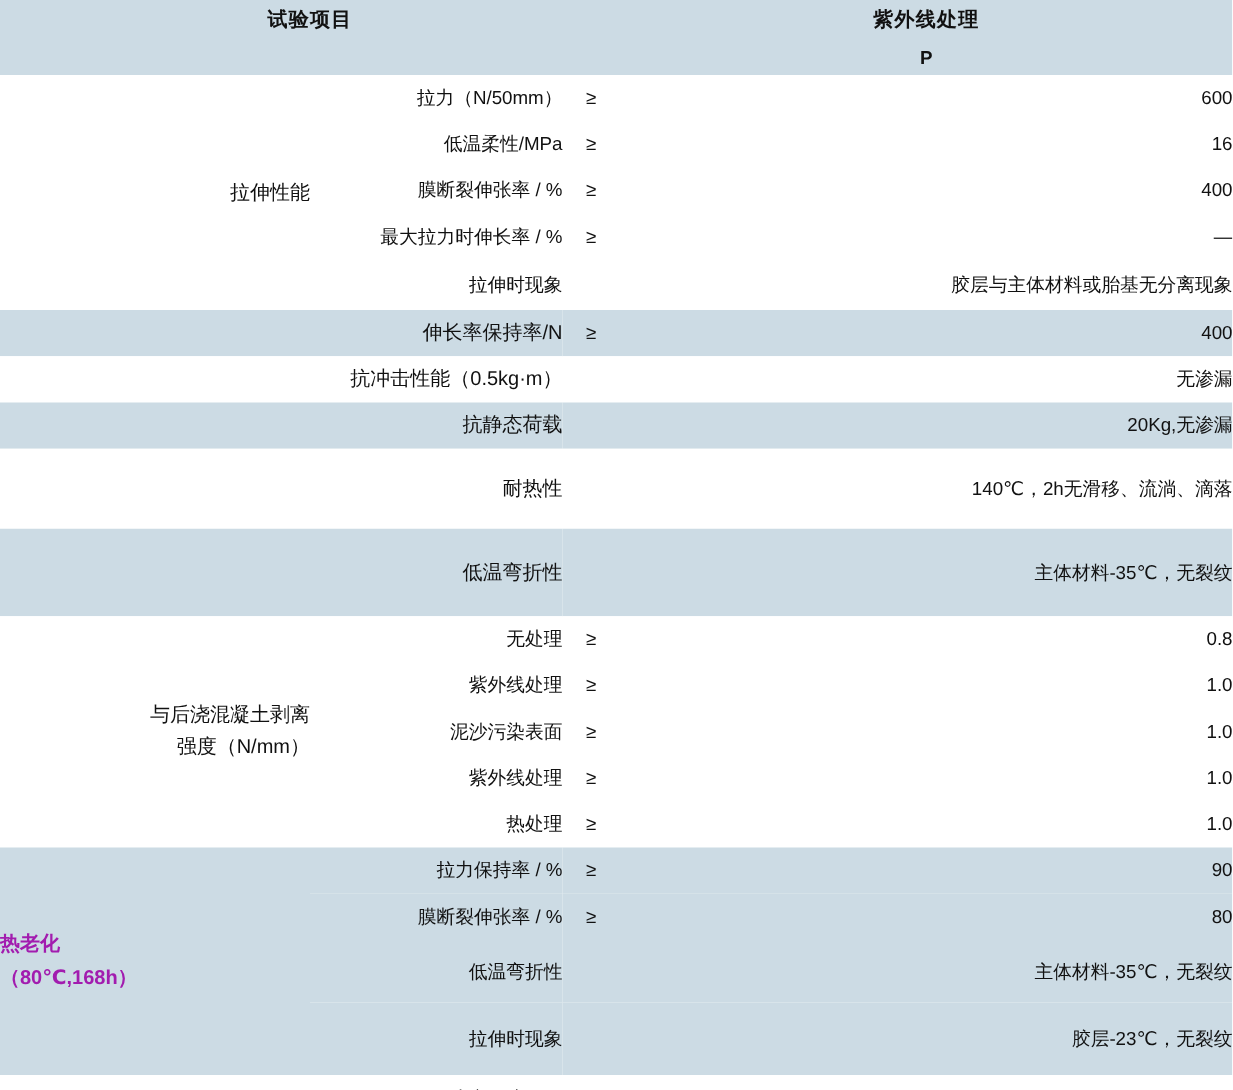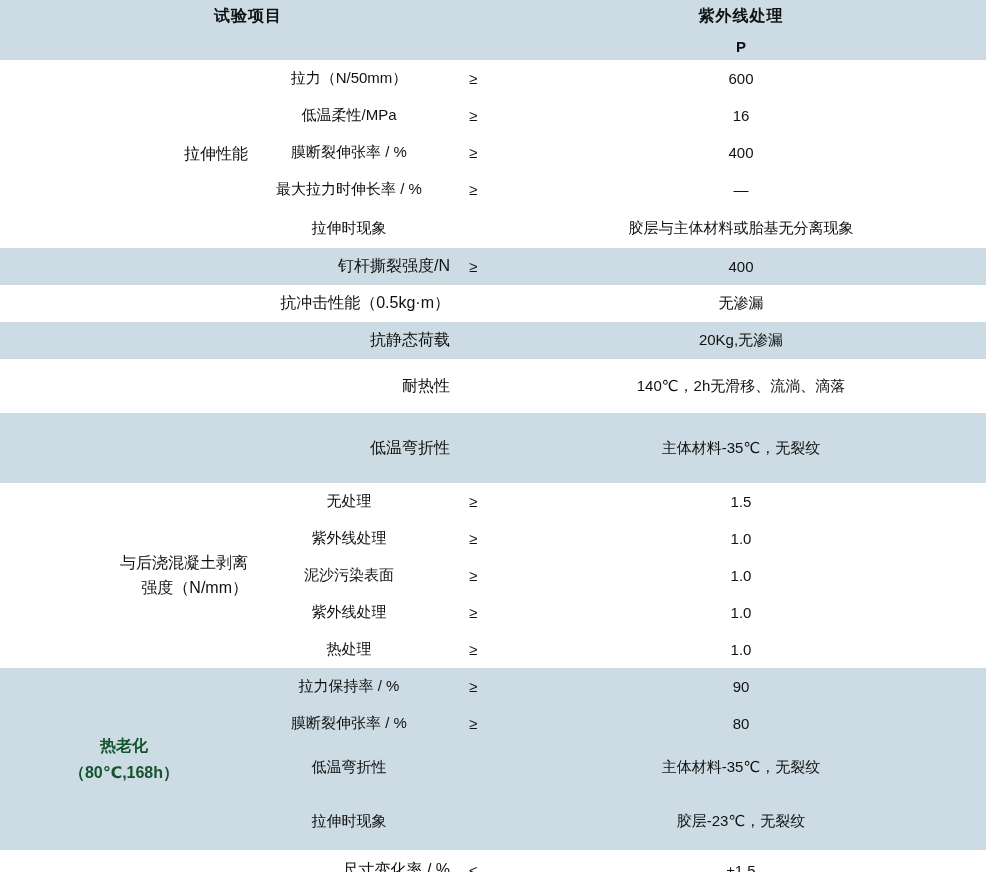--- a/index.html
+++ b/index.html
@@ -56,46 +56,46 @@
     background: #ffffff;
   }
   .cat {
     font-size: 16px;
     padding-left: 52px;
     text-align: right;
     color: #111;
   }
   .cat-center {
     font-size: 16px;
-    text-align: center;
-    color: #14532d;
+    text-align: left;
+    color: #a21caf;
     line-height: 1.7;
   }
   .sub {
     font-size: 15px;
     padding-left: 24px;
-    text-align: center;
+    text-align: right;
     color: #111;
   }
   .op {
     font-size: 15px;
     text-align: center;
     width: 40px;
     color: #111;
   }
   .val {
     font-size: 15px;
-    text-align: center;
+    text-align: right;
     color: #111;
     margin-top: 39px;
   }
   .row-h-34 { height: 37px; }
   .row-h-40 { height: 40px; }
   .row-h-46 { height: 46px; }
-  .row-h-62 { height: 54px; }
+  .row-h-62 { height: 64px; }
   .nowrap { white-space: nowrap; }
   .two-line { line-height: 1.55; }
 </style>
 </head>
 <body>
 
 <div class="sheet">
 <table class="spec">
   <colgroup>
     <col style="width:248px">
@@ -135,21 +135,21 @@
     <td class="plain op vline hline">≥</td>
     <td class="plain val hline row-h-34">—</td>
   </tr>
   <tr>
     <td class="plain sub hline nowrap">拉伸时现象</td>
     <td class="plain op vline hline"></td>
     <td class="plain val hline row-h-40">胶层与主体材料或胎基无分离现象</td>
   </tr>
 
   <tr>
-    <td class="shade cat hline" colspan="2">钉杆撕裂强度/N</td>
+    <td class="shade cat hline" colspan="2">伸长率保持率/N</td>
     <td class="shade op vline hline">≥</td>
     <td class="shade val hline row-h-34">400</td>
   </tr>
 
   <tr>
     <td class="plain cat hline" colspan="2">抗冲击性能（0.5kg·m）</td>
     <td class="plain op vline hline"></td>
     <td class="plain val hline row-h-34">无渗漏</td>
   </tr>
 
@@ -169,21 +169,21 @@
     <td class="shade cat hline" colspan="2">低温弯折性</td>
     <td class="shade op vline hline"></td>
     <td class="shade val hline row-h-62" style="height:70px;">主体材料-35℃，无裂纹</td>
   </tr>
 
   <tr>
     <td class="plain cat vline hline two-line" rowspan="5"><span style="white-space:pre-line;">与后浇混凝土剥离
 强度（N/mm）</span></td>
     <td class="plain sub hline nowrap">无处理</td>
     <td class="plain op vline hline">≥</td>
-    <td class="plain val hline row-h-34">1.5</td>
+    <td class="plain val hline row-h-34">0.8</td>
   </tr>
   <tr>
     <td class="plain sub hline nowrap">紫外线处理</td>
     <td class="plain op vline hline">≥</td>
     <td class="plain val hline row-h-34">1.0</td>
   </tr>
   <tr>
     <td class="plain sub hline nowrap">泥沙污染表面</td>
     <td class="plain op vline hline">≥</td>
     <td class="plain val hline row-h-34">1.0</td>

